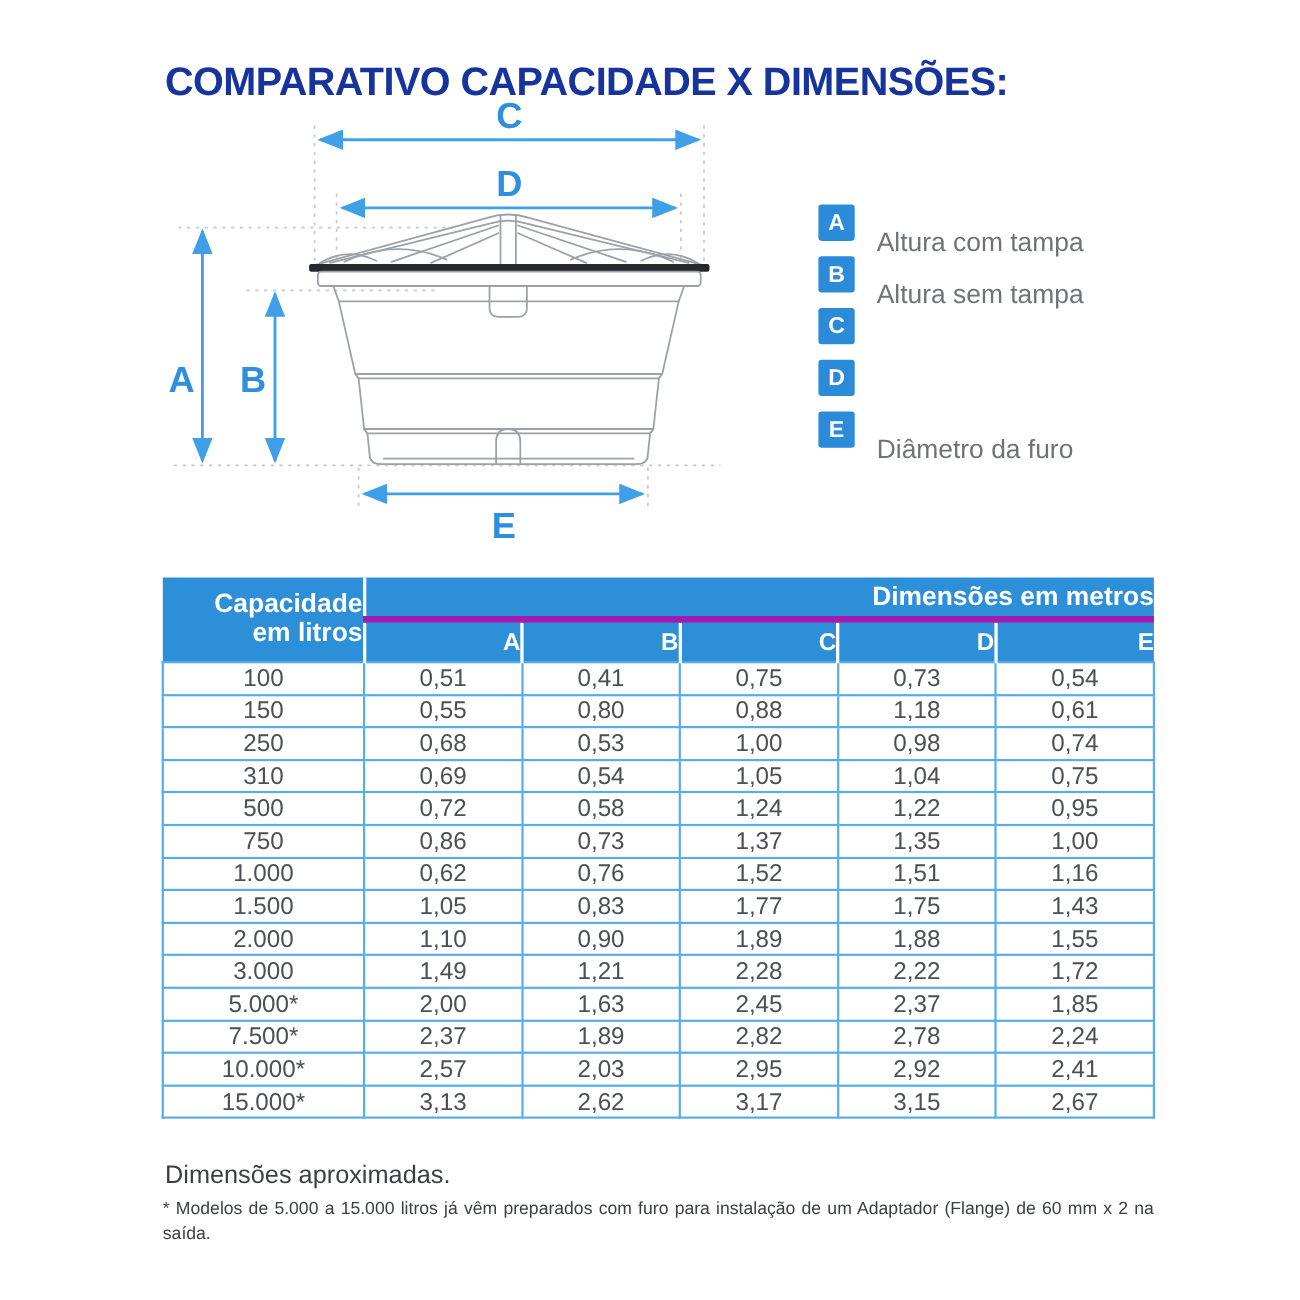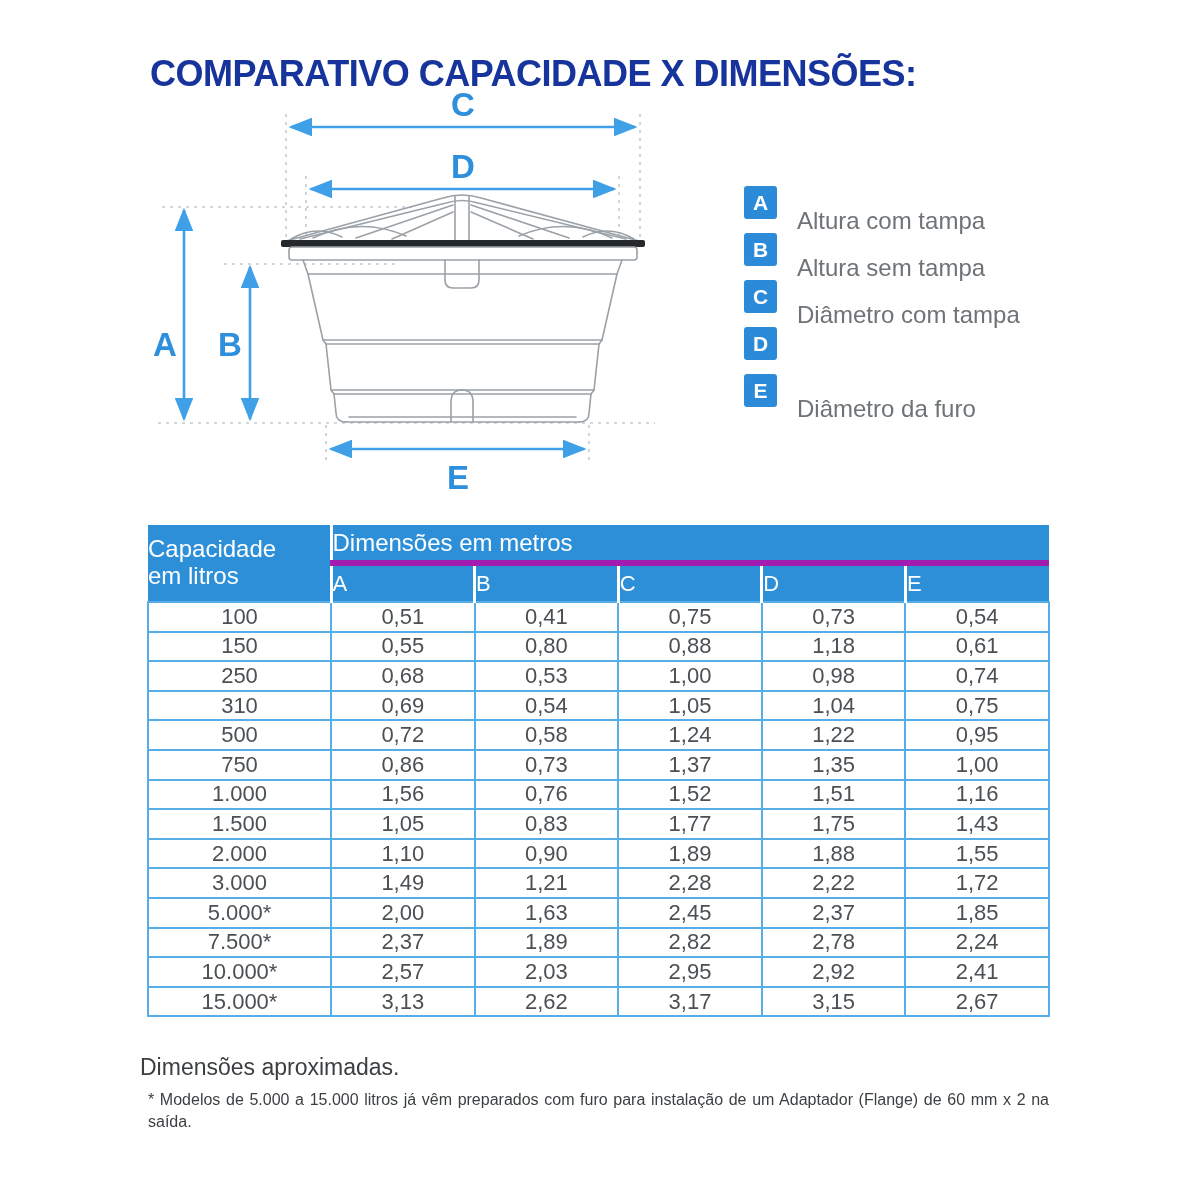--- a/index.html
+++ b/index.html
@@ -21,34 +21,34 @@
   .legend-key{
     width:33px;height:33px;border-radius:3px;background:#2b8bd9;
     color:#ffffff;font-weight:bold;font-size:21px;
     display:flex;align-items:center;justify-content:center;flex:0 0 33px;
   }
   .legend-label{margin-left:20px;font-size:24px;color:#6e7377;white-space:nowrap;margin-top:36px;}
   
   .spec-table-wrap{position:absolute;left:147px;top:525px;}
   table.spec{border-collapse:collapse;table-layout:fixed;width:901px;}
   table.spec th{
-    background:#2e8fd9;color:#ffffff;font-weight:normal;text-align:left;
+    background:#2e8fd9;color:#ffffff;font-weight:bold;text-align:right;
     padding:0;
   }
   th.cap-header{font-size:24px;line-height:1.12;border-right:3px solid #ffffff;}
   th.dims-header{font-size:24px;height:35px;border-bottom:6px solid #a21caf;}
   th.dim-letter{font-size:22px;height:35px;border-left:3px solid #ffffff;}
   th.dim-letter:first-child{border-left:none;}
   table.spec td{
     border:2px solid #56ade8;background:#ffffff;color:#4b5054;
     font-size:22px;text-align:center;height:27.6px;padding:0;
   }
   
   .footer-approx{
-    position:absolute;left:140px;top:1054px;
+    position:absolute;left:150px;top:1054px;
     font-size:23px;color:#3b3f42;
   }
   .footer-note{
     position:absolute;left:148px;top:1089px;width:901px;
     font-size:16px;color:#3b3f42;text-align:justify;line-height:1.38;
   }
 </style>
 </head>
 <body>
 
@@ -129,21 +129,20 @@
     <div class="legend-row">
       <div class="legend-key">A</div>
       <div class="legend-label">Altura com tampa</div>
     </div>
     <div class="legend-row">
       <div class="legend-key">B</div>
       <div class="legend-label">Altura sem tampa</div>
     </div>
     <div class="legend-row">
       <div class="legend-key">C</div>
-      <div class="legend-label">Diâmetro com tampa</div>
     </div>
     <div class="legend-row">
       <div class="legend-key">D</div>
     </div>
     <div class="legend-row">
       <div class="legend-key">E</div>
       <div class="legend-label">Diâmetro da furo</div>
     </div>
   </div>
 
@@ -217,21 +216,21 @@
         <tr>
           <td>750</td>
           <td>0,86</td>
           <td>0,73</td>
           <td>1,37</td>
           <td>1,35</td>
           <td>1,00</td>
         </tr>
         <tr>
           <td>1.000</td>
-          <td>1,56</td>
+          <td>0,62</td>
           <td>0,76</td>
           <td>1,52</td>
           <td>1,51</td>
           <td>1,16</td>
         </tr>
         <tr>
           <td>1.500</td>
           <td>1,05</td>
           <td>0,83</td>
           <td>1,77</td>

